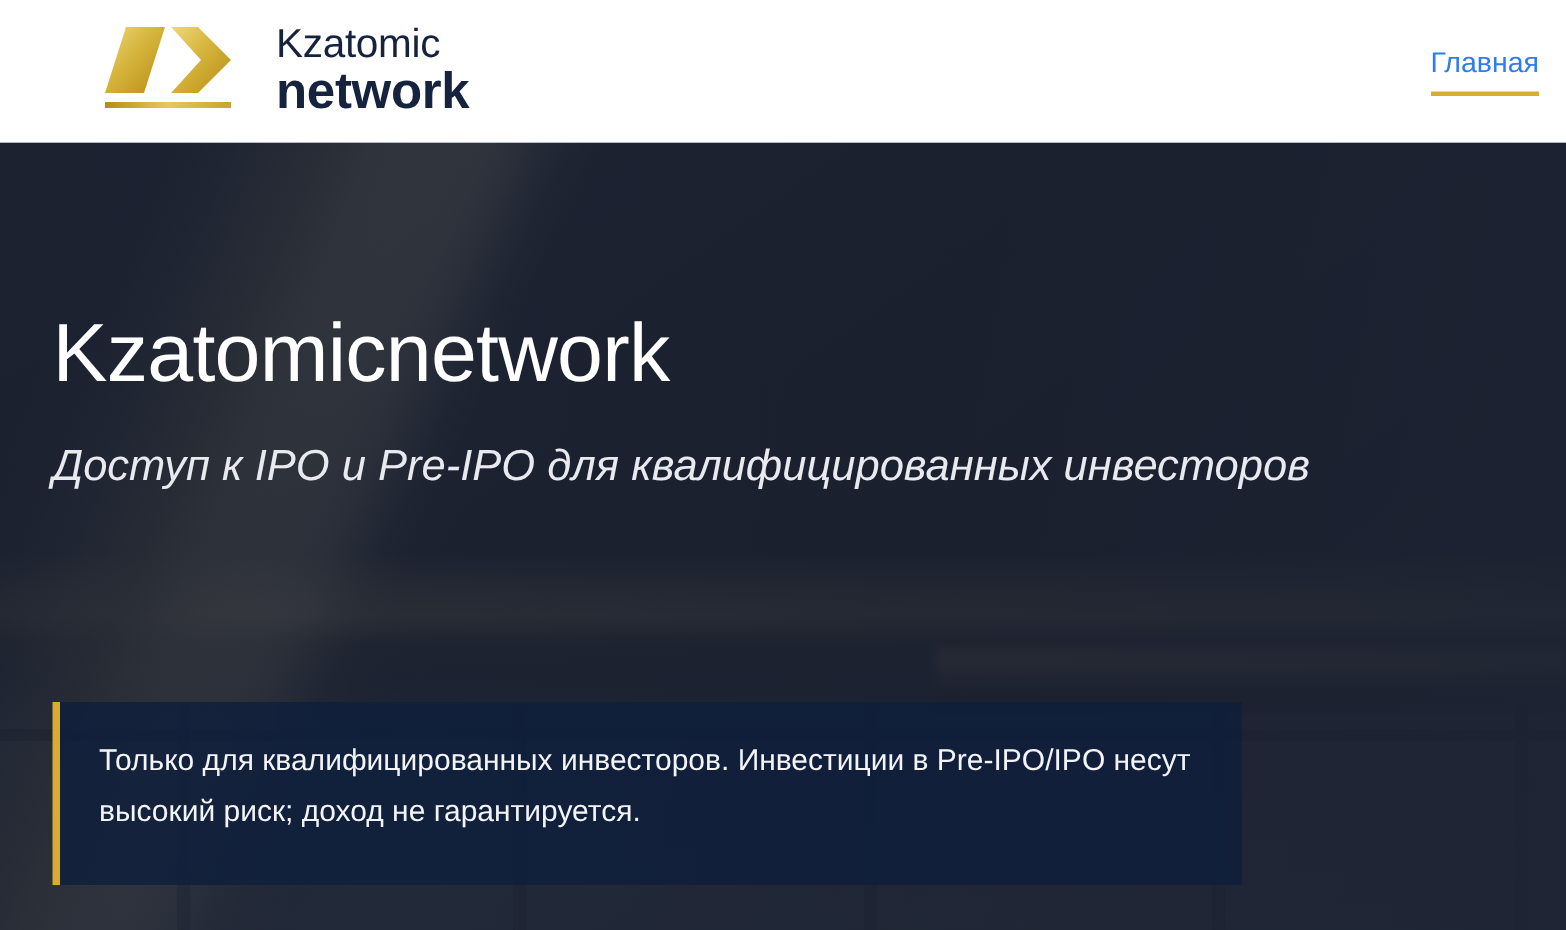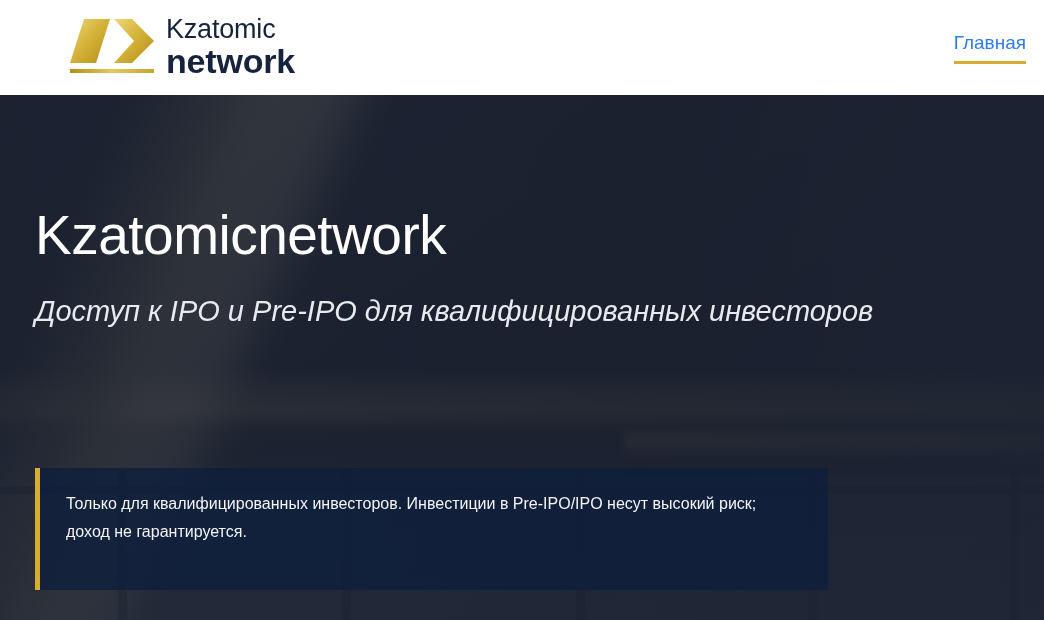--- a/index.html
+++ b/index.html
@@ -13,22 +13,22 @@
 
   
   .site-header{
     position:absolute; top:0; left:0;
     width:1044px; height:95px;
     background:#ffffff;
     display:flex; align-items:center;
     z-index:5;
   }
   .brand{
-    display:flex; align-items:flex-end;
-    margin-left:70px; 
+    display:flex; align-items:flex-start;
+    margin-left:70px; gap:18px;
   }
   .logo-mark{
     position:relative;
     width:96px; height:62px;
     flex:none;
   }
   .logo-mark svg{ display:block; width:96px; height:62px; }
   .logo-text{
     display:flex; flex-direction:column;
     line-height:1.02;
@@ -195,21 +195,21 @@
   }
 
   .disclaimer{
     position:absolute; top:373px; left:35px;
     width:793px; height:122px;
     background:rgba(14,30,60,.80);
     border-left:5px solid #d9ab2e;
     padding:22px 26px 0 26px;
   }
   .disclaimer-text{
-    font-size:16px;
+    font-size:20px;
     line-height:1.72;
     color:#f2f4f8;
   }
 </style>
 </head>
 <body>
 
 <div class="page">
 
   <header class="site-header">

